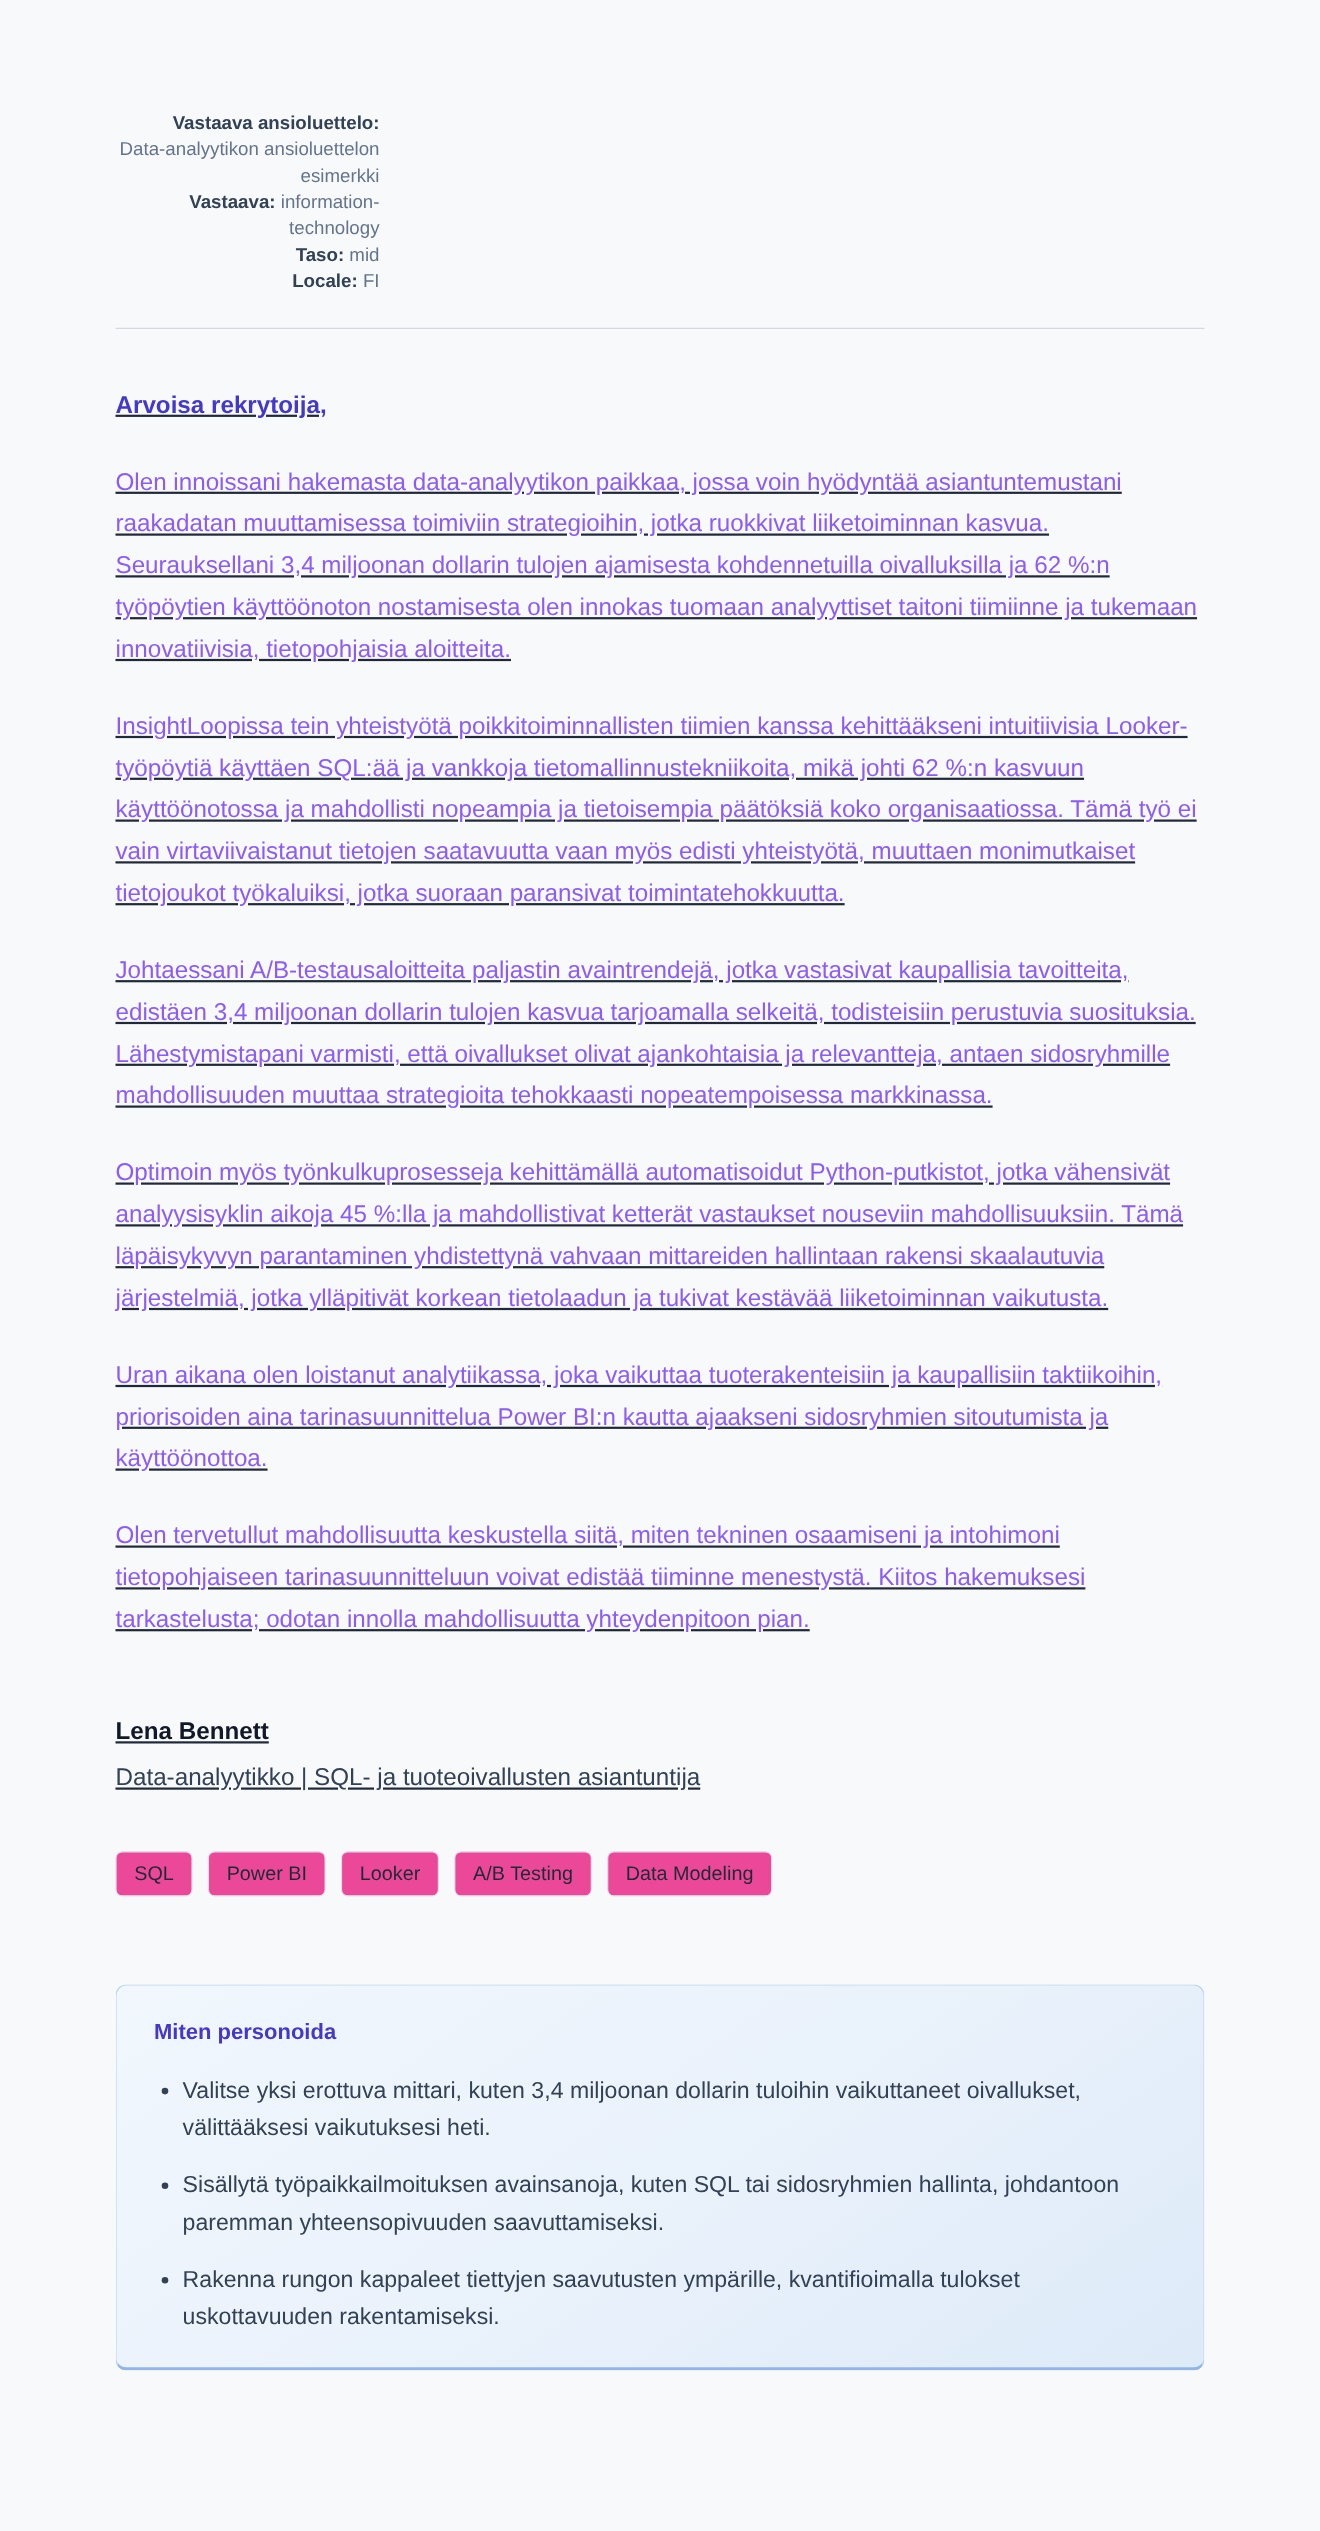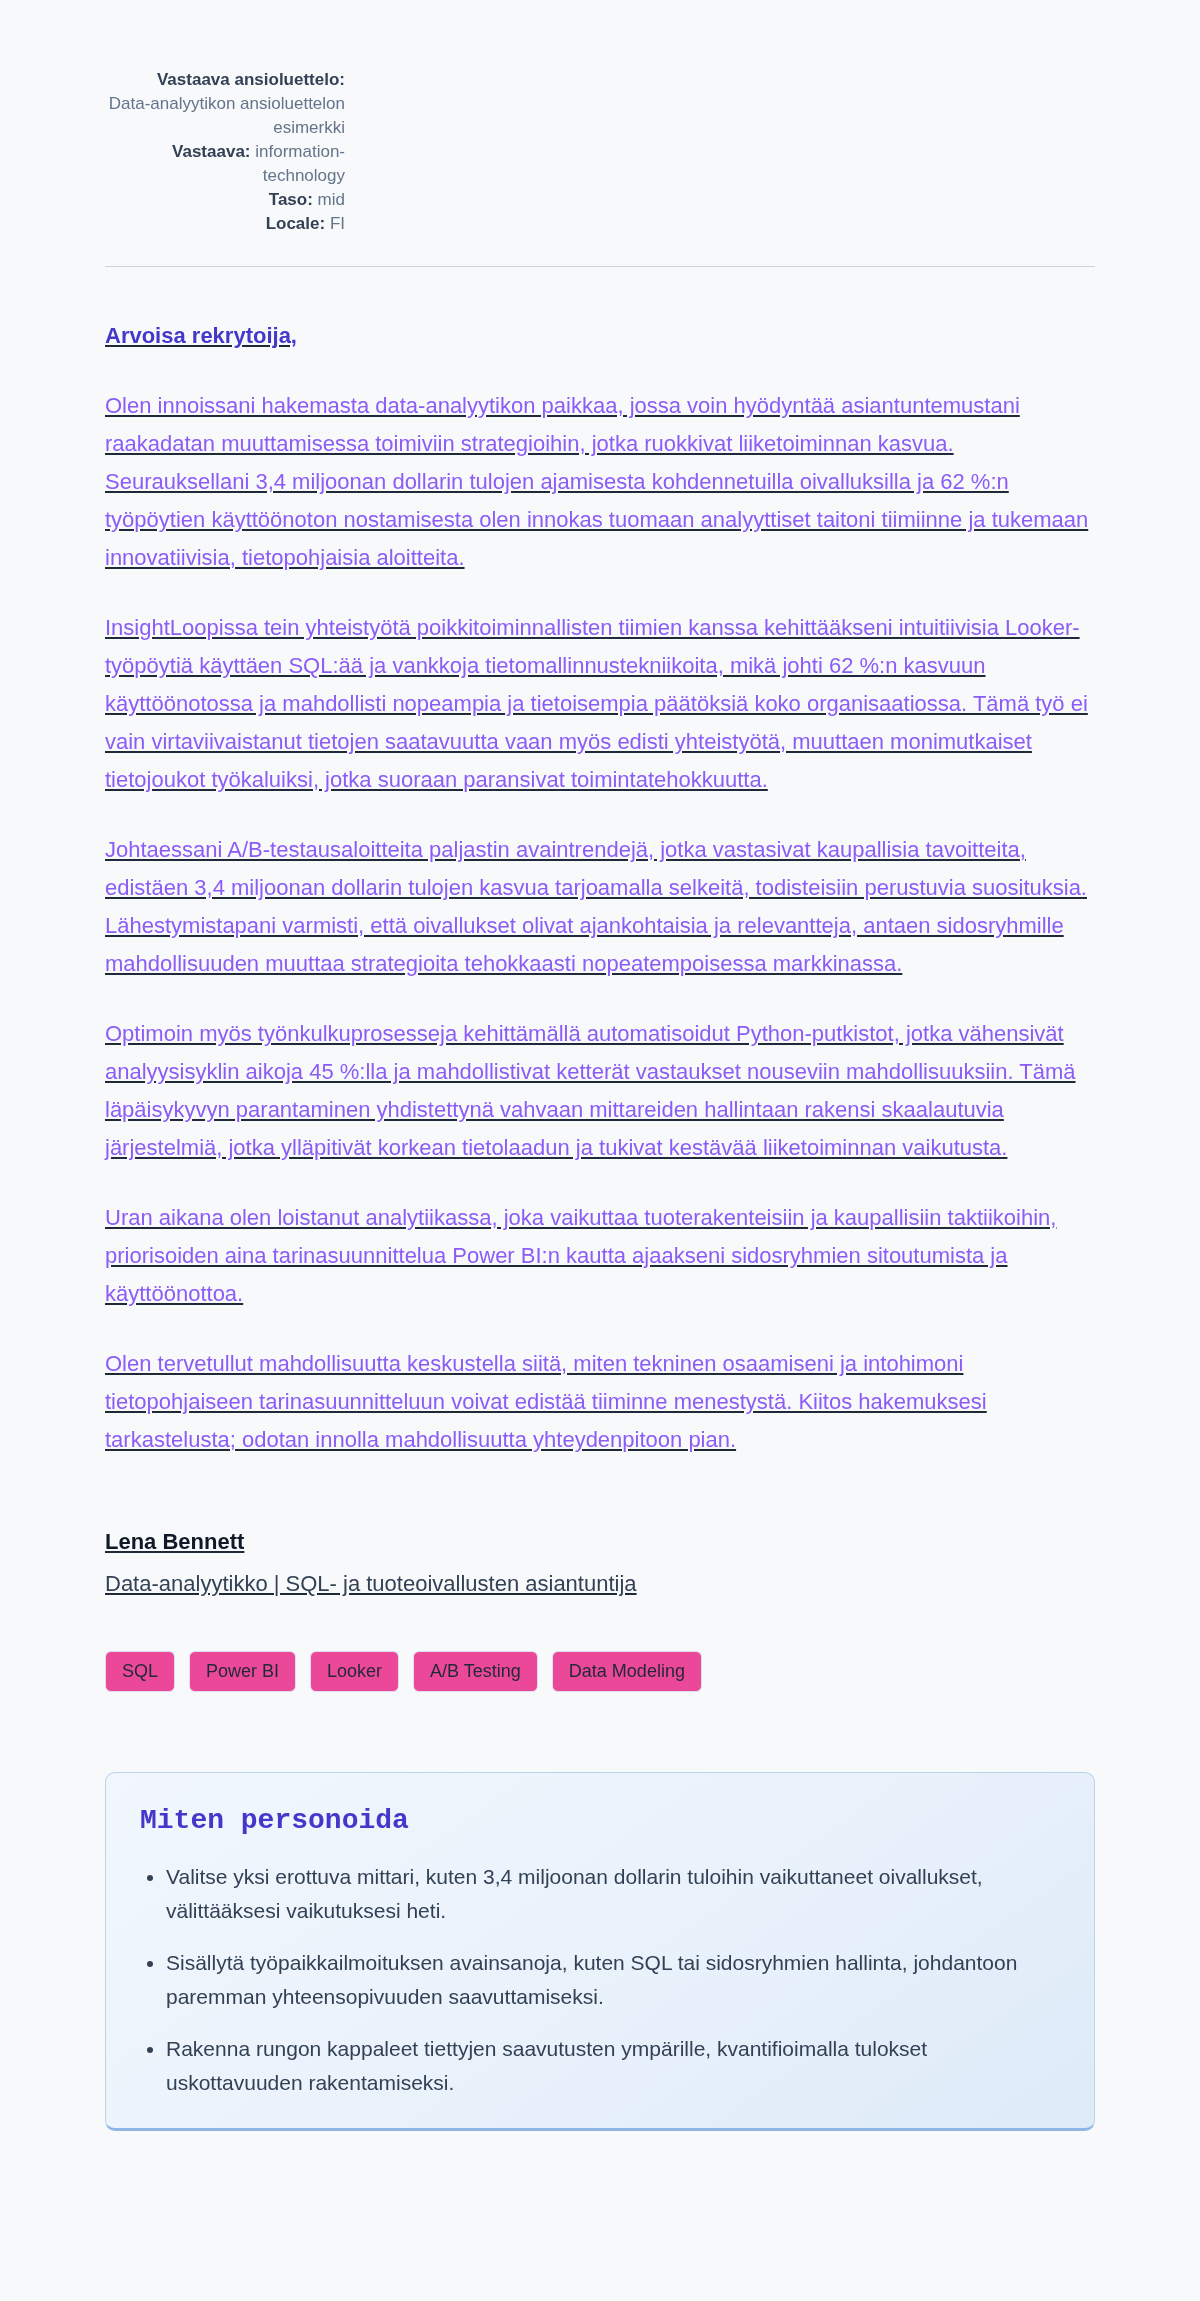--- a/index.html
+++ b/index.html
@@ -33,21 +33,21 @@
     font-weight: bold;
   }
   aside.meta {
     width: 240px;
     text-align: right;
     font-size: 17px;
     line-height: 24px;
     padding-top: 4px;
   }
   .meta-label { color: #334155; font-weight: bold; }
-  .meta-label.block { display: block; }
+  .meta-label.block { display: block; margin-top: 32px; }
   .meta-value { color: #64748b; }
 
   hr.divider {
     border: none;
     border-top: 1px solid #cbd5e1;
     margin-top: 30px;
   }
 
   
   .letter { margin-top: 50px; text-decoration: underline; }
@@ -85,23 +85,22 @@
   .callout {
     margin-top: 80px;
     border: 1px solid #bcd4ee;
     border-bottom: 3px solid #8fb6e6;
     border-radius: 10px;
     padding: 32px 34px 28px 34px;
     background: linear-gradient(145deg, #f1f7fd 0%, #e9f1fb 55%, #ddeaf8 100%);
   }
   .callout h2 {
     color: #4338ca;
-    font-size: 28px;
+    font-size: 20px;
     font-weight: bold;
-    font-family: Liberation Mono, monospace;
   }
   .callout ul { margin-top: 24px; padding-left: 26px; }
   .callout li {
     font-size: 21px;
     line-height: 34px;
     color: #334155;
     margin-bottom: 18px;
   }
   .callout li::marker { color: #334155; }
   .callout li:last-child { margin-bottom: 0; }

